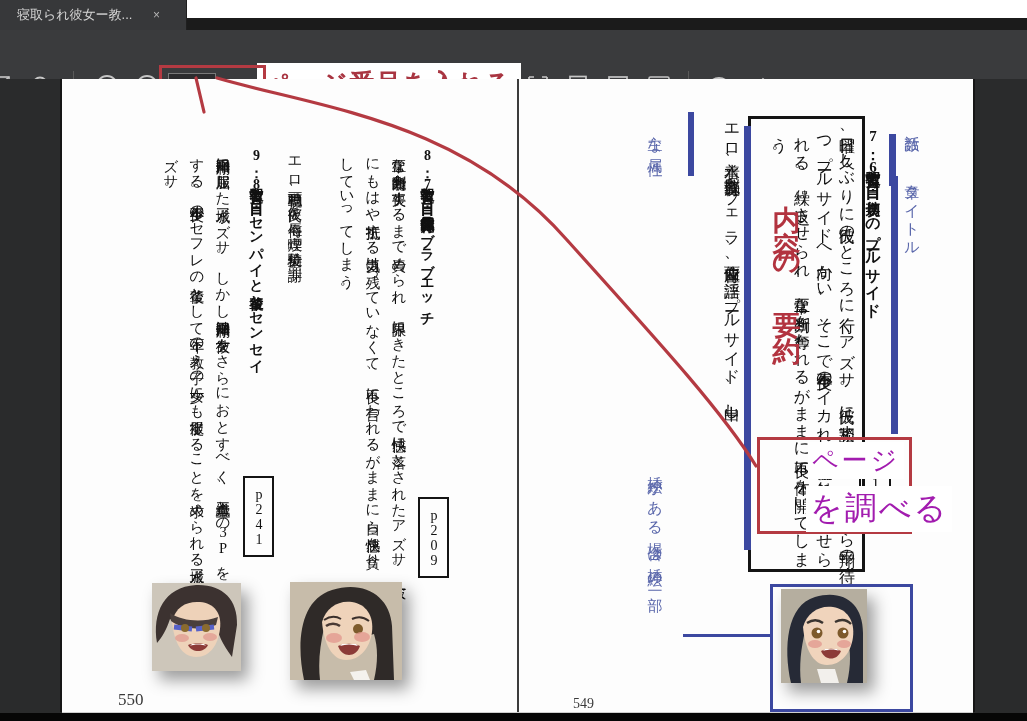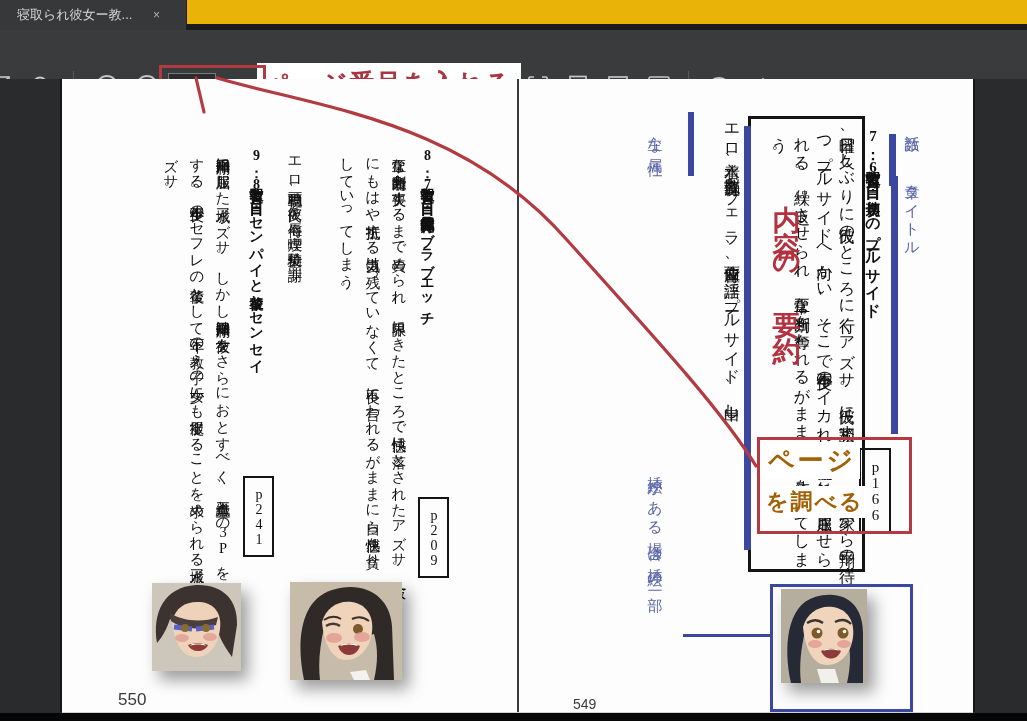--- a/index.html
+++ b/index.html
@@ -1,20 +1,20 @@
 <!DOCTYPE html>
 <html><head>
 <meta charset="utf-8">
 <style>
   html,body{margin:0;padding:0;background:#1b1b1b;}
   #app{position:relative;width:1027px;height:721px;overflow:hidden;
        font-family:"Liberation Sans",sans-serif;-webkit-font-smoothing:antialiased;}
 
   
-  .tabbar{position:absolute;left:0;top:0;width:1027px;height:24px;background:#eab308;}
+  .tabbar{position:absolute;left:0;top:0;width:1027px;height:18px;background:#ffffff;}
   .tab{position:absolute;left:0;top:0;width:186px;height:30px;background:#37383a;
        border-right:1px solid #1f1f1f;display:flex;align-items:center;}
   .tab-title{margin-left:17px;font-size:13px;color:#d6d6d6;white-space:nowrap;overflow:hidden;width:128px;}
   .tab-close{margin-left:8px;font-size:12px;color:#b5b5b5;line-height:1;}
 
   
   .toolbar{position:absolute;left:0;top:30px;width:1027px;height:49px;background:#3a3b3d;
            border-bottom:2px solid #1c1c1c;overflow:hidden;}
   .tb-icon{position:absolute;top:44px;}
   .tb-divider{position:absolute;top:41px;width:1px;height:30px;background:#5a5a5a;}
@@ -40,33 +40,33 @@
   .page-edge{position:absolute;top:0;width:2px;height:633px;background:#161616;}
   .center-line{position:absolute;left:455px;top:0;width:2px;height:633px;background:#3c3c3c;}
 
   
   .vtext{writing-mode:vertical-rl;text-orientation:upright;
          font-family:"Liberation Serif",serif;color:#111;position:absolute;}
   .doc-bold{font-weight:bold;}
   .pref-box{position:absolute;border:2px solid #141414;display:flex;align-items:center;justify-content:center;}
   .pref-box .vtext{position:static;}
   .sum-box{position:absolute;border:3px solid #141414;}
-  .pagenum{position:absolute;font-family:Liberation Sans, sans-serif;color:#3a3a3a;}
+  .pagenum{position:absolute;font-family:Liberation Serif, serif;color:#3a3a3a;}
 
   
   .blue-bar{position:absolute;background:#3c48a0;z-index:6;}
   .blue-label{position:absolute;writing-mode:vertical-rl;text-orientation:upright;
               font-family:"Liberation Serif",serif;color:#5a67ab;z-index:6;}
   .blue-box{position:absolute;border:3px solid #3c48a0;z-index:6;}
   .blue-line{position:absolute;background:#3c48a0;z-index:6;}
   .red-note-v{position:absolute;writing-mode:vertical-rl;text-orientation:upright;
               font-family:"Liberation Serif",serif;color:#b2333f;z-index:8;font-weight:bold;}
   .red-box{position:absolute;border:3px solid #b43a42;z-index:8;}
-  .red-note-h{position:absolute;font-family:"Liberation Serif",serif;color:#a16207;z-index:9;
-              background:#ffffff;font-weight:bold;white-space:nowrap;}
+  .red-note-h{position:absolute;font-family:"Liberation Serif",serif;color:#a21caf;z-index:9;
+              background:#ffffff;font-weight:normal;white-space:nowrap;margin-left:44px;}
   .illust{position:absolute;filter:drop-shadow(7px 9px 8px rgba(0,0,0,0.38));z-index:2;}
   svg{display:block;}
 </style>
 </head>
 <body>
 
 <div id="app">
 
   <div class="tabbar">
     <div class="tab">
@@ -236,21 +236,21 @@
           <path d="M40 62 C44 72 56 72 60 62 C54 59 46 59 40 62 Z" fill="#8c3b38"></path>
           <path d="M42 62 C48 60 54 60 58 62 L56 60 L44 60 Z" fill="#fff"></path>
           <path d="M36 80 L40 94 L58 94 L54 80 Z" fill="#f2f0ec"></path>
         </svg>
       </div>
 
       <div class="red-note-v" style="left:705px;top:104px;font-size:28px;letter-spacing:25px;">内容の要約</div>
 
       <div class="red-box" style="left:695px;top:358px;width:149px;height:91px;"></div>
       <div class="red-note-h" style="left:702px;top:363px;font-size:26px;letter-spacing:3px;padding:1px 4px;">ページ</div>
-      <div class="red-note-h" style="left:700px;top:407px;font-size:22px;letter-spacing:2px;padding:1px 4px;">を調べる</div>
+      <div class="red-note-h" style="left:700px;top:407px;font-size:32px;letter-spacing:2px;padding:1px 4px;">を調べる</div>
     </div>
 
     <div class="page-edge" style="left:60px;"></div>
     <div class="page-edge" style="left:973px;"></div>
     <div class="doc-bottom"></div>
   </div>
 
   <svg style="position:absolute;left:0;top:0;z-index:40;pointer-events:none;" width="1027" height="721">
     <path d="M 196 78 L 204 112" stroke="#b43a42" stroke-width="3.2" fill="none" stroke-linecap="round"></path>
     <path d="M 217 78 C 320 108, 462 120, 567 240 C 668 352, 724 414, 756 466" stroke="#b43a42" stroke-width="3.2" fill="none" stroke-linecap="round"></path>

